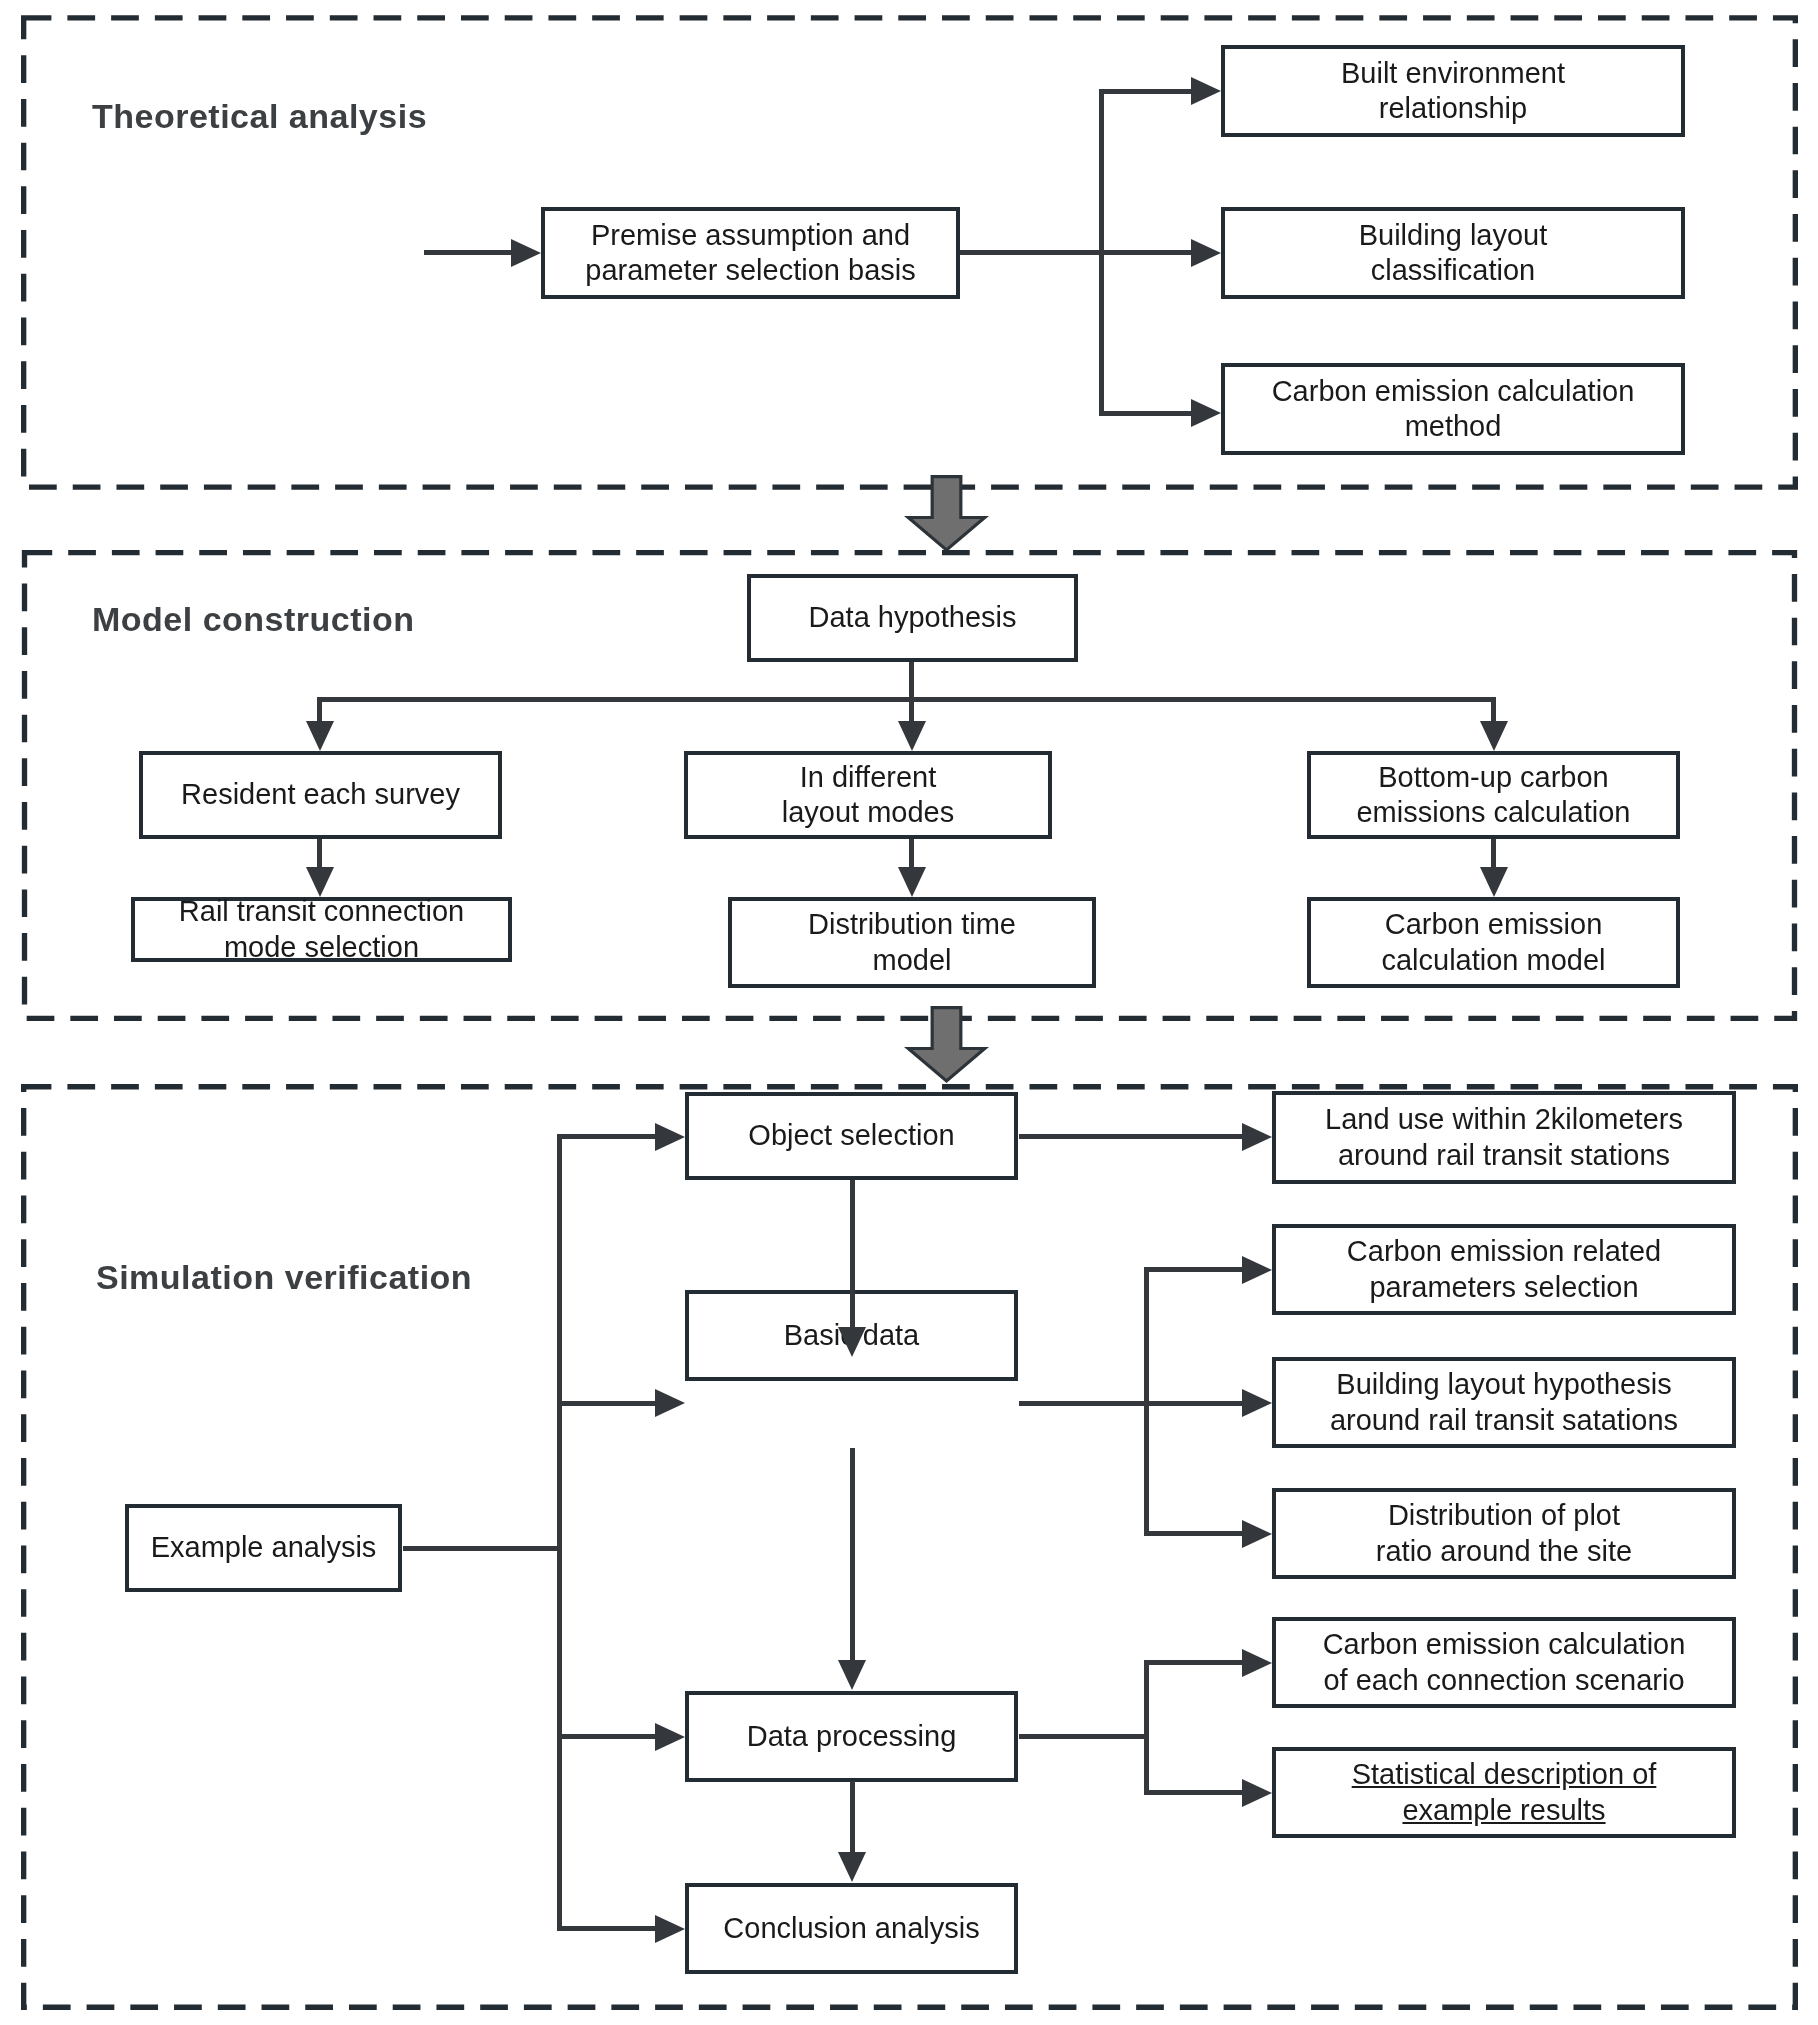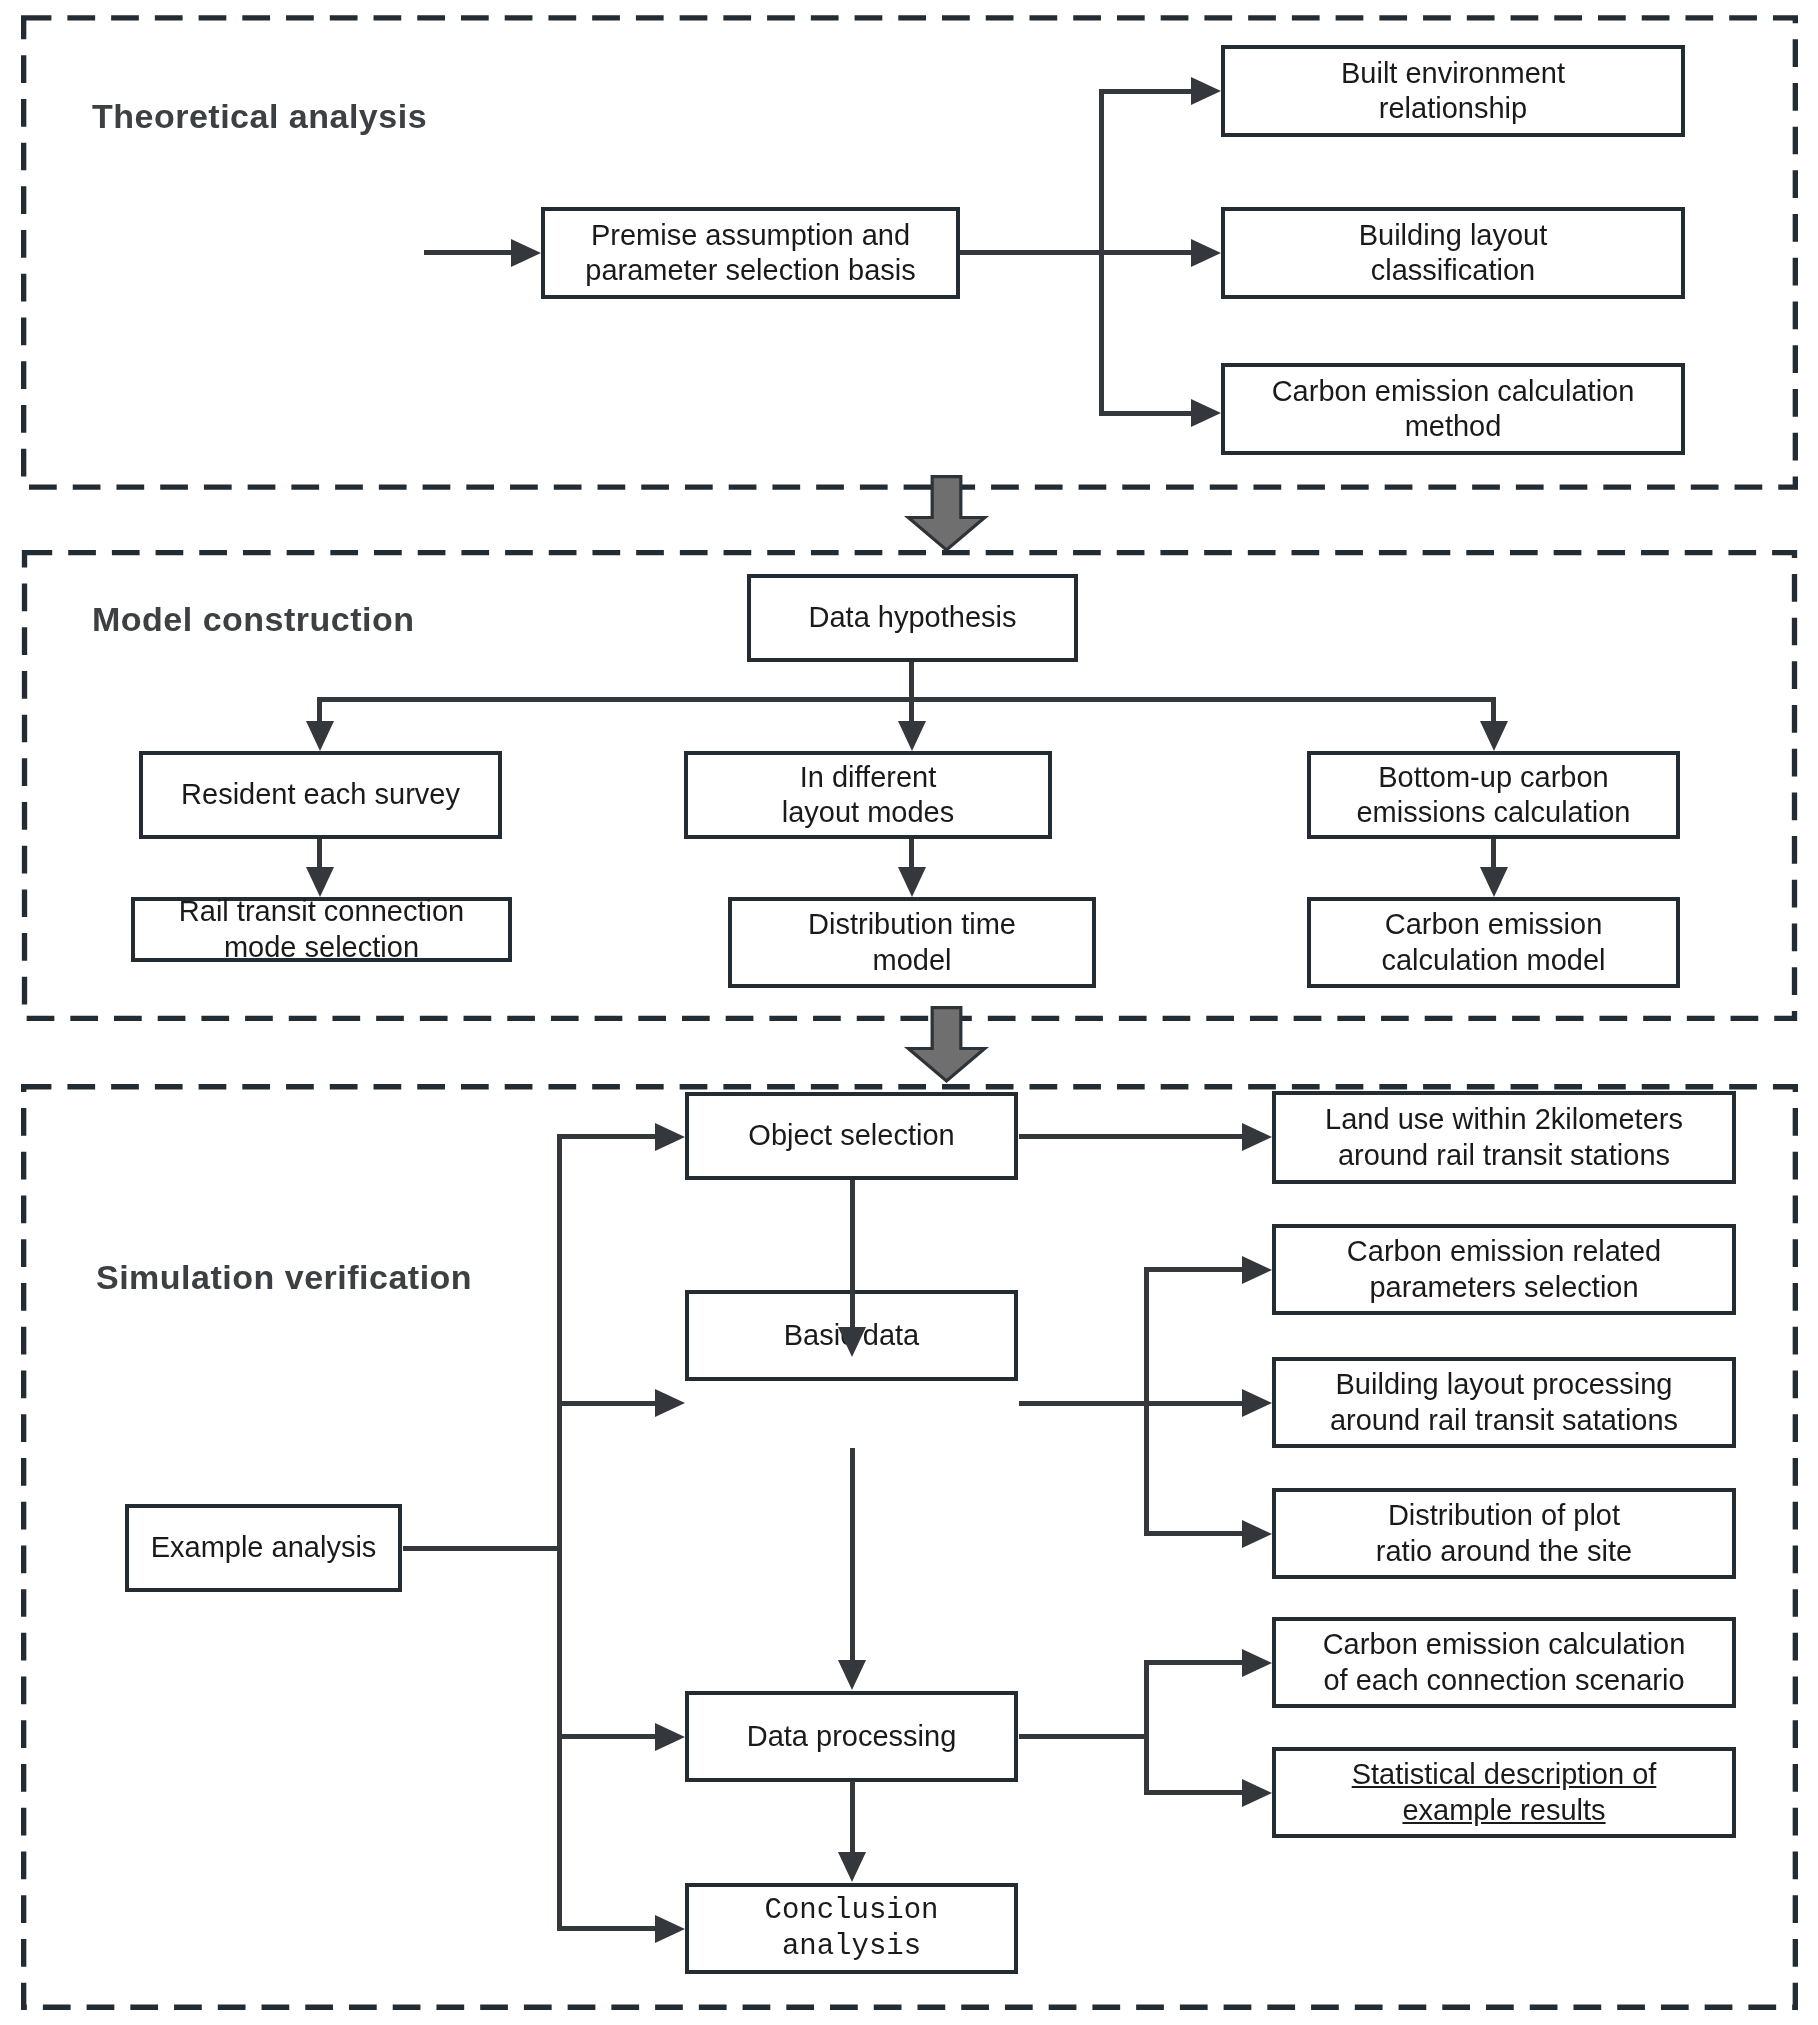--- a/index.html
+++ b/index.html
@@ -95,28 +95,28 @@
   </svg>
 
   <svg class="sec-border" style="left:21.3px;top:1084px;" width="1777" height="926" viewBox="0 0 3332 1736">
     <rect x="5" y="5" width="3322" height="1726" fill="none" style="stroke:var(--box-border)" stroke-width="10" stroke-dasharray="52 30"></rect>
   </svg>
   <div class="sec-title" style="left:96px;top:1258px;">Simulation verification</div>
 
   <div class="box" style="left:685px;top:1092px;width:333px;height:88px;">Object selection</div>
   <div class="box" style="left:685px;top:1290px;width:333px;height:91px;">Basic data</div>
   <div class="box" style="left:685px;top:1691px;width:333px;height:91px;">Data processing</div>
-  <div class="box" style="left:685px;top:1883px;width:333px;height:91px;font-family:Liberation Mono, monospace;">Conclusion analysis</div>
+  <div class="box" style="left:685px;top:1883px;width:333px;height:91px;">Conclusion analysis</div>
   <div class="box" style="left:125px;top:1504px;width:277px;height:88px;">Example analysis</div>
 
   <div class="box" style="left:1272px;top:1091px;width:464px;height:93px;">Land use within 2kilometers
 around rail transit stations</div>
   <div class="box" style="left:1272px;top:1224px;width:464px;height:91px;">Carbon emission related
 parameters selection</div>
-  <div class="box" style="left:1272px;top:1357px;width:464px;height:91px;">Building layout processing
+  <div class="box" style="left:1272px;top:1357px;width:464px;height:91px;">Building layout hypothesis
 around rail transit satations</div>
   <div class="box" style="left:1272px;top:1488px;width:464px;height:91px;">Distribution of plot
 ratio around the site</div>
   <div class="box" style="left:1272px;top:1617px;width:464px;height:91px;">Carbon emission calculation
 of each connection scenario</div>
   <div class="box" style="left:1272px;top:1747px;width:464px;height:91px;text-decoration:underline;">Statistical description of
 example results</div>
 
   <div class="vl" style="left:557px;top:1134px;height:797px;"></div>
   <div class="hl" style="left:557px;top:1134px;width:101px;"></div>

